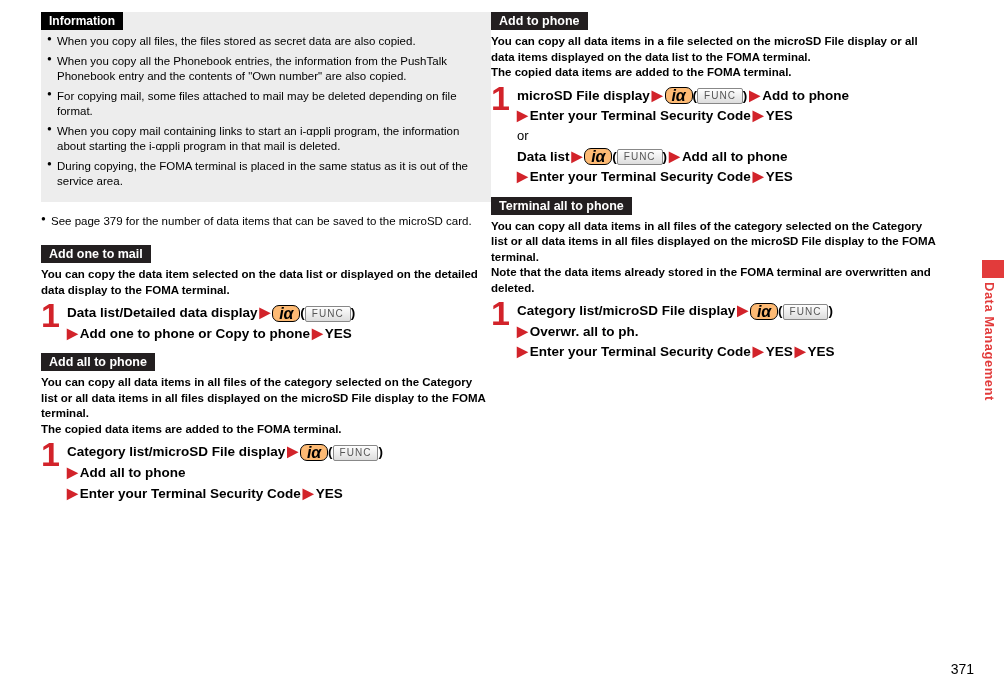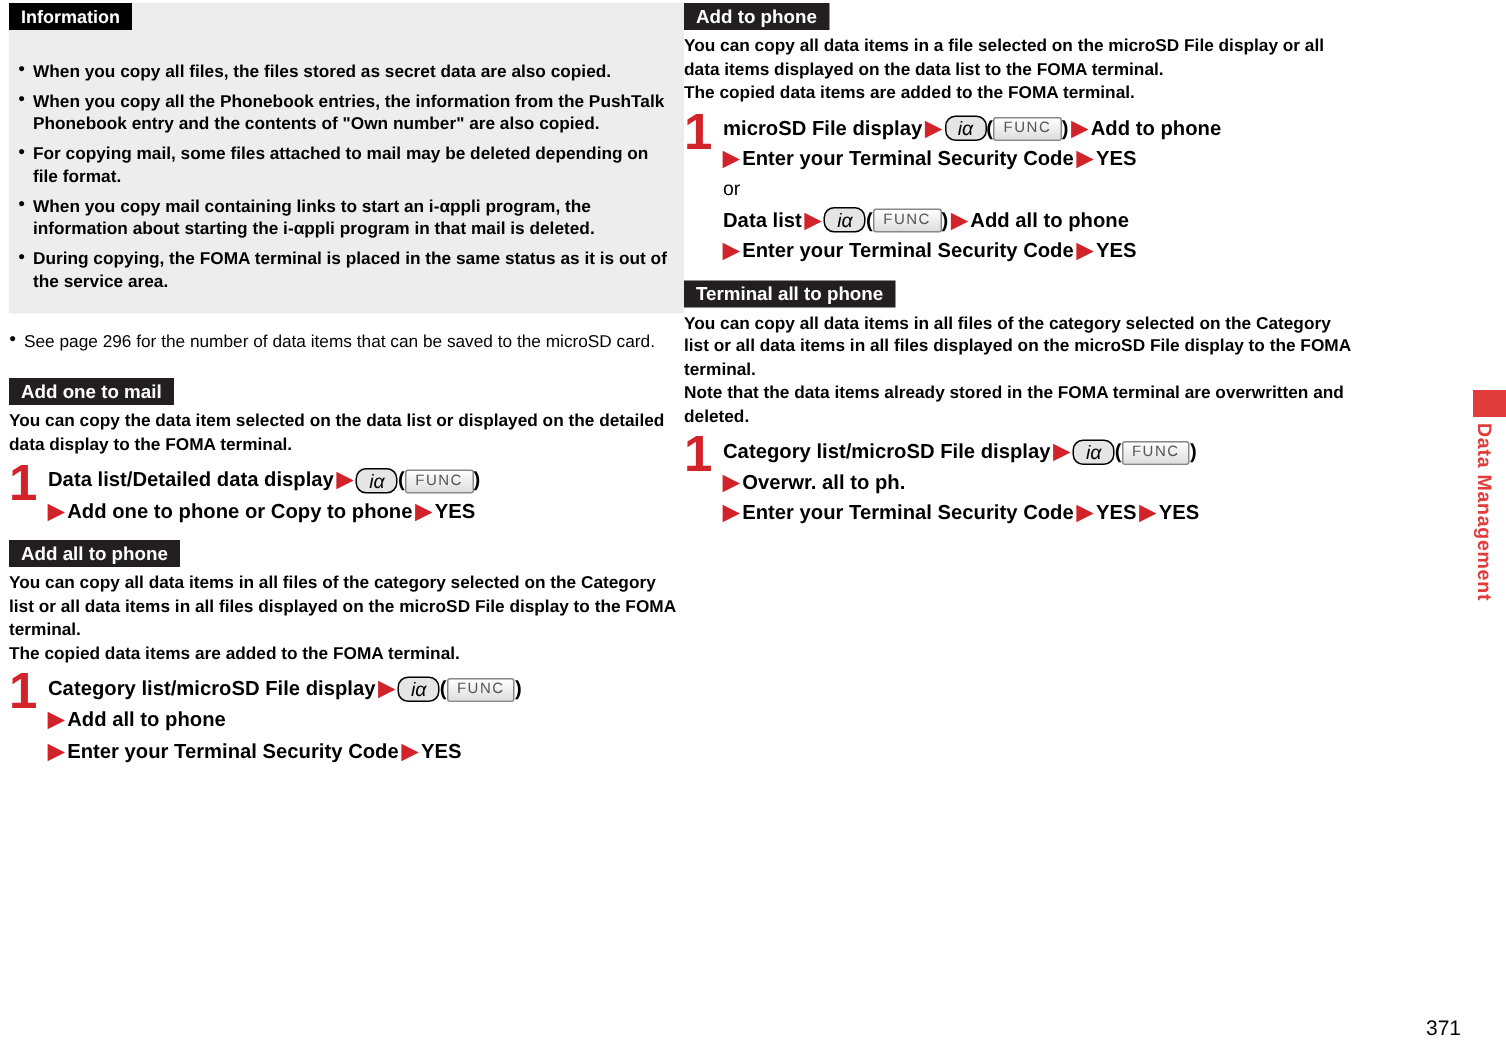--- a/index.html
+++ b/index.html
@@ -8,44 +8,44 @@
     font-family: Arial, Helvetica, sans-serif;
     font-size: 11.5px;
     color: #000;
     width: 1004px;
     height: 697px;
     position: relative;
     background: #fff;
   }
   .page {
     display: flex;
-    padding: 2px 28px 0 6px;
+    padding: 12px 28px 0 6px;
+    justify-content: center;
   }
   .col {
     width: 450px;
   }
   .info-box {
     background: #ededed;
     padding: 0 6px 8px 6px;
     margin-bottom: 12px;
   }
   .info-head {
     display: inline-block;
     background: #000;
     color: #fff;
     font-weight: bold;
     padding: 2px 8px;
     font-size: 12px;
     margin-left: -6px;
   }
   .bullet-list {
-    margin: 21px 0 0 0;
+    margin: 4px 0 0 0;
     padding: 0;
     list-style: none;
-    font-weight: bold;
   }
   .bullet-list li {
     position: relative;
     padding-left: 10px;
     margin-bottom: 4px;
     line-height: 1.35;
   }
   .bullet-list li::before {
     content: "●";
     position: absolute;
@@ -113,27 +113,27 @@
     font-weight: bold;
     font-size: 14px;
     padding: 0 2px;
   }
   .key {
     display: inline-flex;
     align-items: center;
     justify-content: center;
     border: 1.6px solid #000;
     border-radius: 7px;
-    font-size: 13px;
-    font-weight: normal;
+    font-size: 16px;
+    font-weight: bold;
     padding: 0 3px;
     height: 15px;
     line-height: 15px;
     vertical-align: middle;
-    background: #e5e5e5;
+    background: #fdba74;
     min-width: 20px;
     font-style: italic;
   }
   .func {
     display: inline-block;
     border: 1px solid #888;
     border-radius: 2px;
     background: linear-gradient(#fff,#ddd);
     font-size: 10px;
     font-weight: normal;
@@ -160,21 +160,21 @@
     font-weight: bold;
     font-size: 13px;
     color: #e23b3b;
     letter-spacing: 0.5px;
     padding-top: 4px;
     text-align: left;
   }
   .page-num {
     position: absolute;
     right: 30px;
-    bottom: 4px;
+    bottom: 20px;
     font-size: 14px;
   }
   .or-text {
     font-weight: normal;
     font-size: 13px;
   }
   .arrow-start {
     color: #d2232a;
     font-weight: bold;
     font-size: 14px;
@@ -193,21 +193,21 @@
       <ul class="bullet-list">
         <li>When you copy all files, the files stored as secret data are also copied.</li>
         <li>When you copy all the Phonebook entries, the information from the PushTalk Phonebook entry and the contents of "Own number" are also copied.</li>
         <li>For copying mail, some files attached to mail may be deleted depending on file format.</li>
         <li>When you copy mail containing links to start an i-αppli program, the information about starting the i-αppli program in that mail is deleted.</li>
         <li>During copying, the FOMA terminal is placed in the same status as it is out of the service area.</li>
       </ul>
     </div>
 
 
-    <div class="small-note">See page 296 for the number of data items that can be saved to the microSD card.</div>
+    <div class="small-note">See page 379 for the number of data items that can be saved to the microSD card.</div>
 
     
     <div class="dark-tab">Add one to mail</div>
     <div class="bold-block">You can copy the data item selected on the data list or displayed on the detailed data display to the FOMA terminal.</div>
     <div class="step-row">
       <div class="step-num">1</div>
       <div class="step-body">
         <span>Data list/Detailed data display</span><span class="arrow">▶</span><span class="key">iα</span>(<span class="func">FUNC</span>)<br>
         <span class="arrow-start">▶</span><span>Add one to phone or Copy to phone</span><span class="arrow">▶</span><span>YES</span>
       </div>

